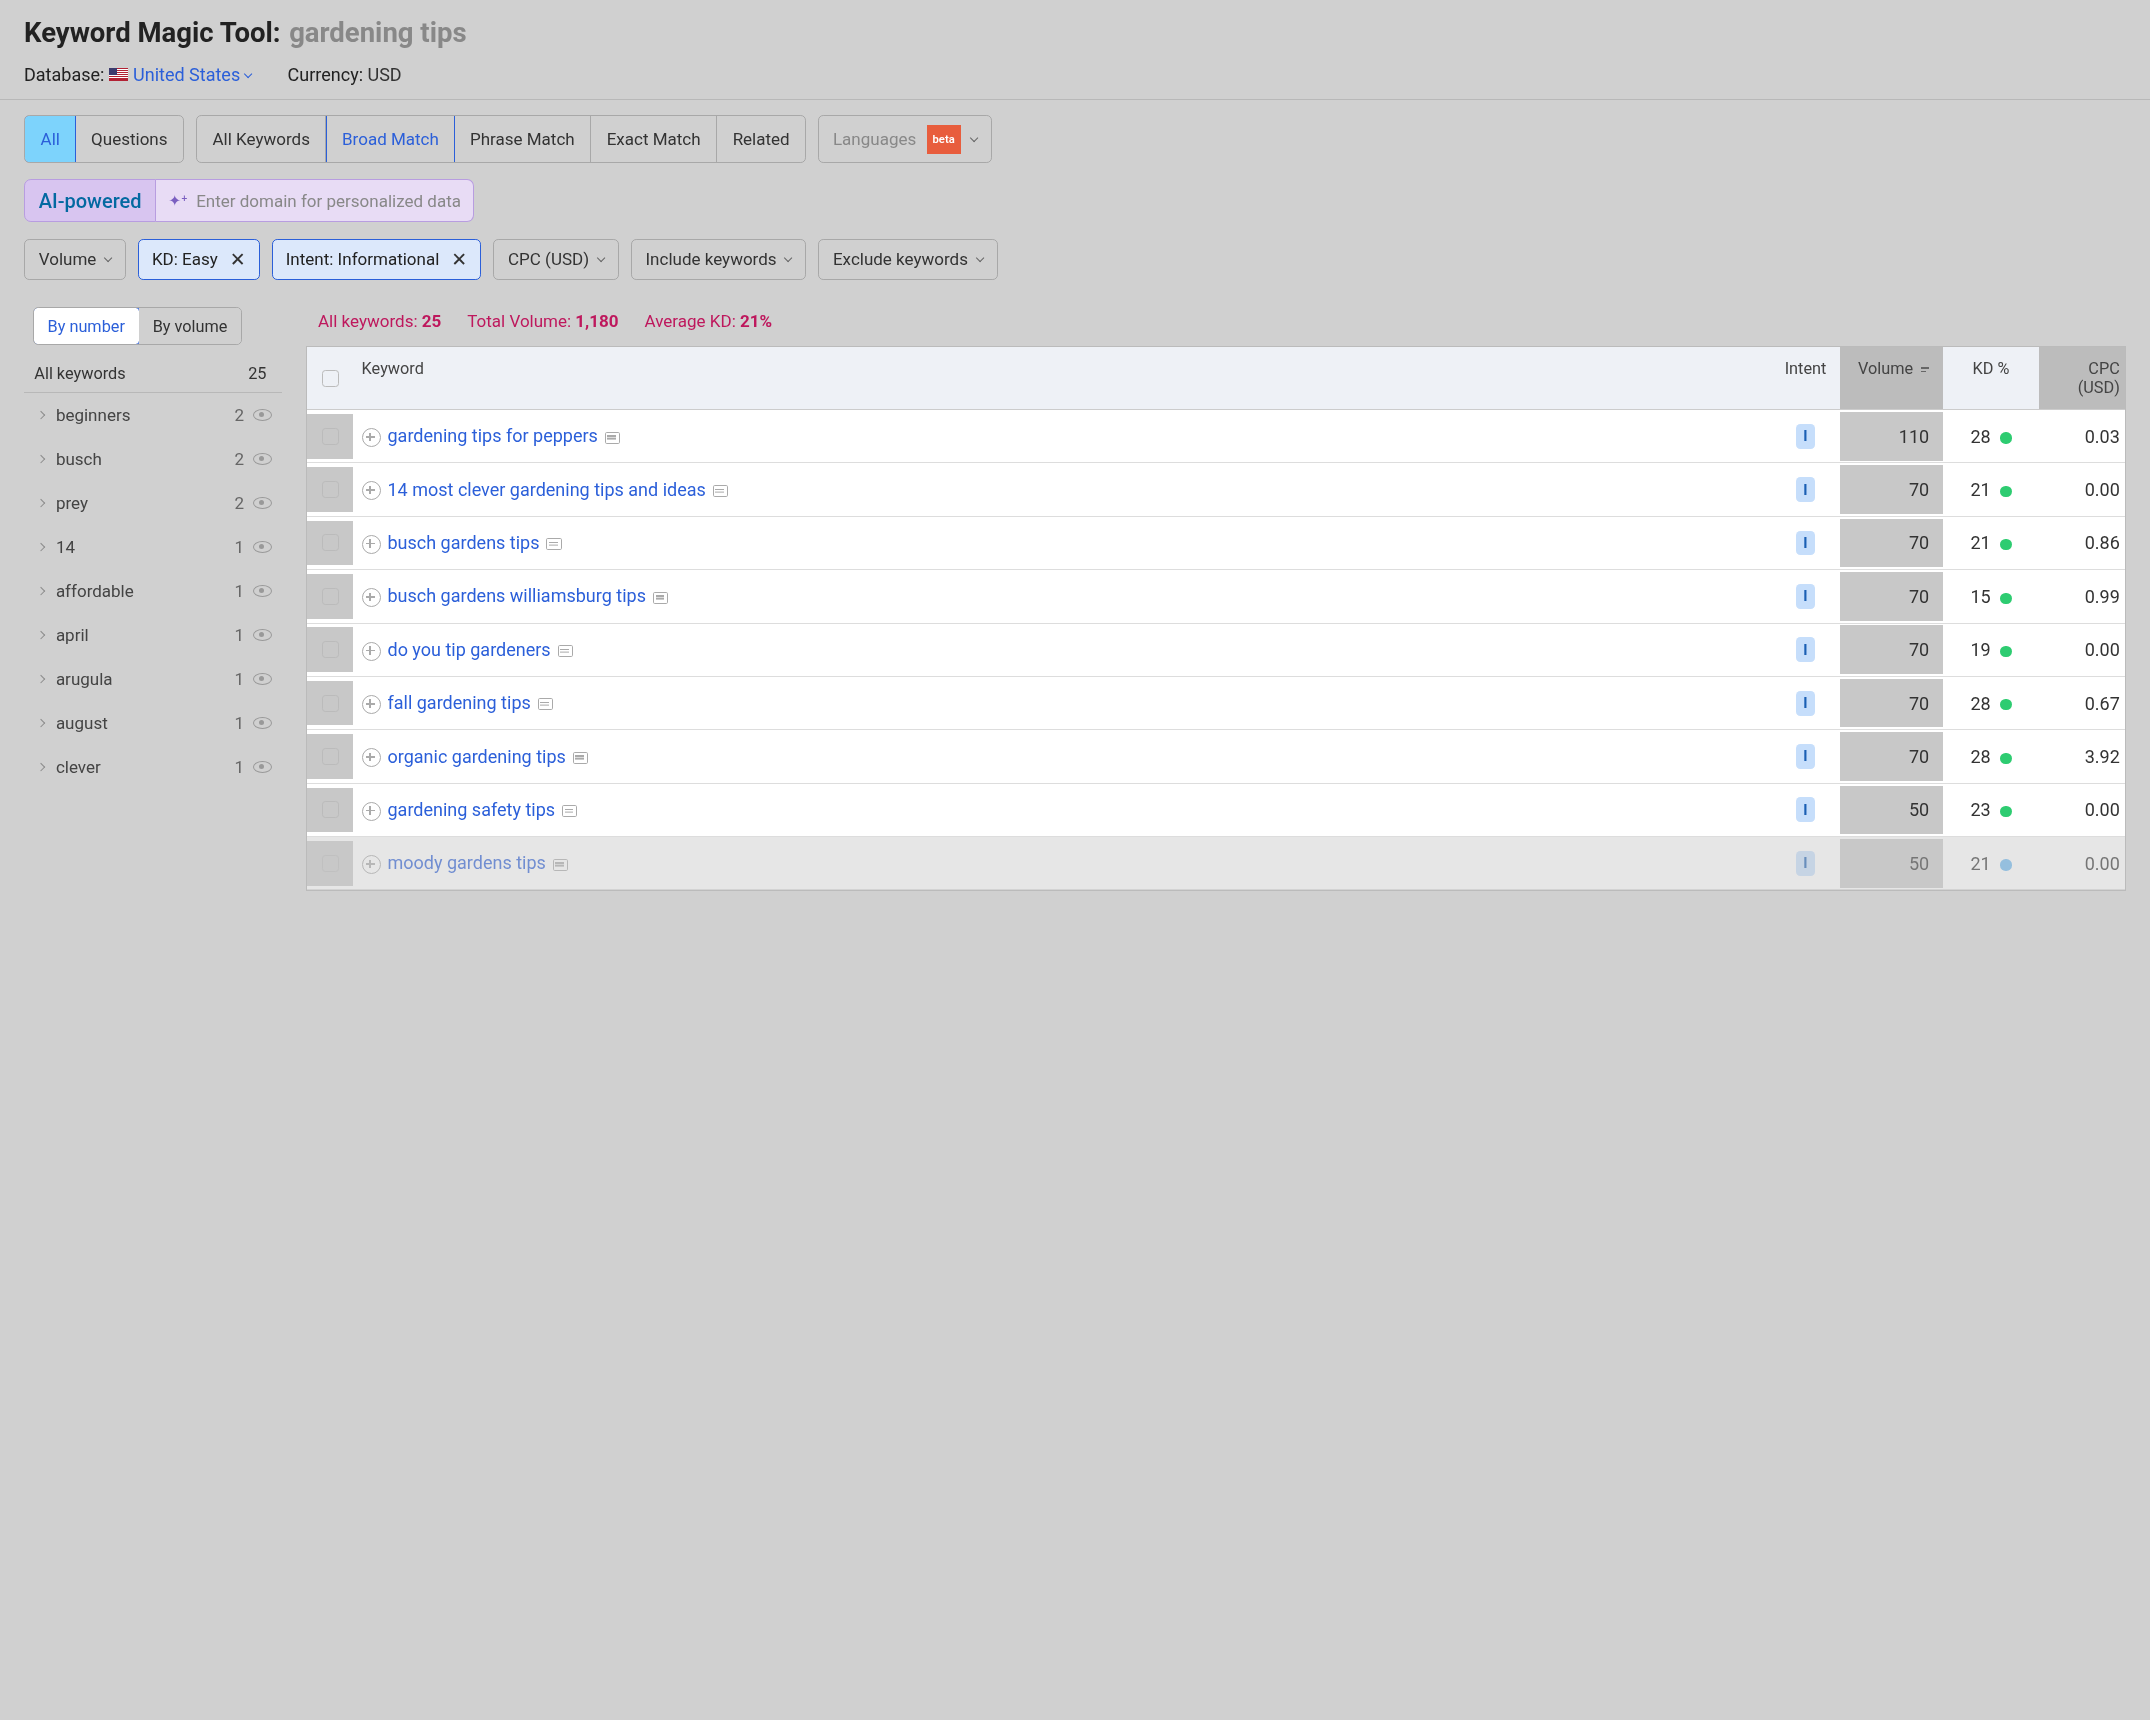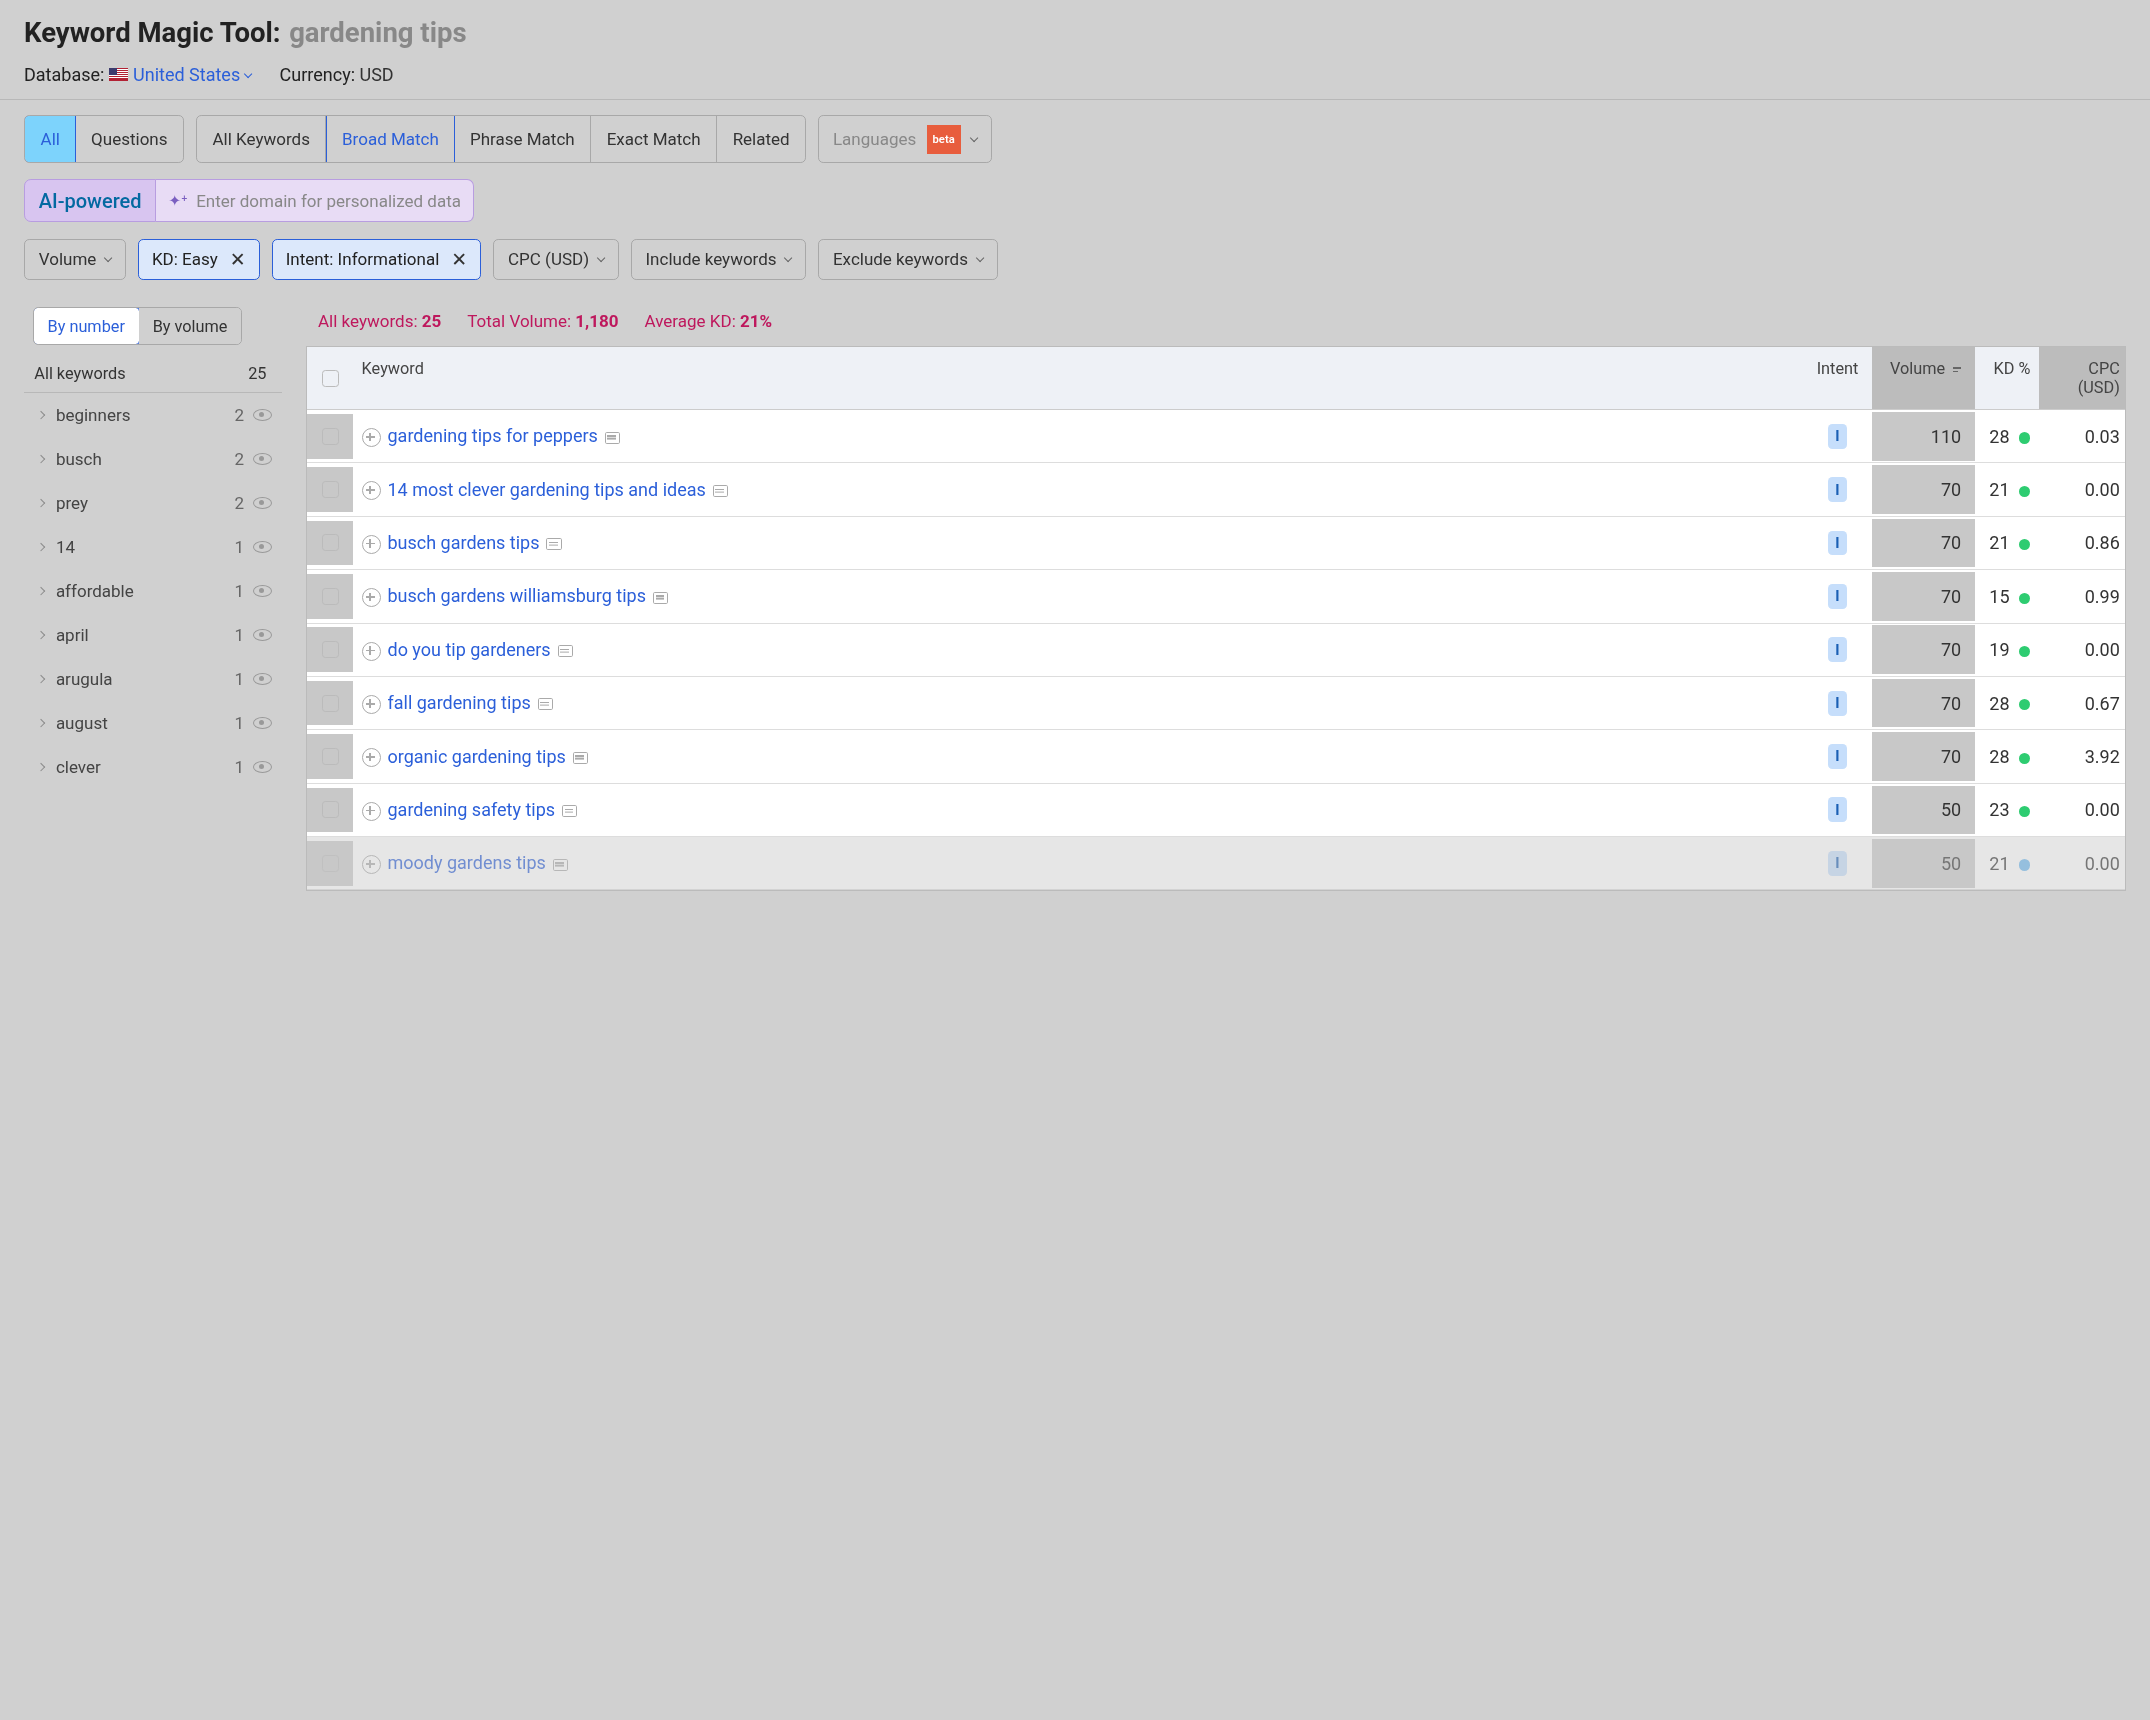--- a/index.html
+++ b/index.html
@@ -2,21 +2,21 @@
 <html style="font-size:13.8px"><head>
 <meta charset="utf-8">
 <style>
 *{box-sizing:border-box;margin:0;padding:0;font-family:-apple-system,BlinkMacSystemFont,"Segoe UI",Roboto,sans-serif}
 body{background:#d0d0d0;color:#333;font-size:17px}
 .page{background:#d0d0d0}
 .head{padding:15.5px 24px 13.8px;border-bottom:0.9px solid #b8b8b8}
 .title-row{display:flex;align-items:baseline;gap:8.6px;margin-bottom:15.5px}
 .tool-name{font-size:27.5px;font-weight:700;color:#222}
 .query{font-size:27.5px;font-weight:700;color:#888}
-.meta-row{display:flex;gap:28px;align-items:center;font-size:18px}
+.meta-row{display:flex;gap:36px;align-items:center;font-size:18px}
 .meta-label{color:#222}
 .db-val{color:#2b5fd9;cursor:pointer;display:inline-flex;align-items:center;gap:5.2px}
 .flag{display:inline-block;width:19px;height:13px;background:linear-gradient(to bottom,#b22234 0%,#b22234 8%,#fff 8%,#fff 16%,#b22234 16%,#b22234 24%,#fff 24%,#fff 32%,#b22234 32%,#b22234 40%,#fff 40%,#fff 48%,#b22234 48%,#b22234 56%,#fff 56%,#fff 64%,#b22234 64%,#b22234 72%,#fff 72%,#fff 80%,#b22234 80%);position:relative}
 .flag:before{content:"";position:absolute;top:0;left:0;width:7.7px;height:6.9px;background:#3c3b6e}
 .chev{border:solid #2b5fd9;border-width:0 1.7px 1.7px 0;display:inline-block;padding:2.6px;transform:rotate(45deg);margin-bottom:1.7px}
 .chev-g{border-color:#666}
 
 .controls{padding:15.5px 24px}
 .pill-row{display:flex;gap:12px;margin-bottom:15.5px;flex-wrap:wrap}
 .seg{display:inline-flex;border:0.9px solid #a8a8a8;border-radius:5.2px;overflow:hidden;background:#d0d0d0}
@@ -57,21 +57,21 @@
 .stats b{font-weight:700}
 
 .tbl{border:0.9px solid #bbb;border-top:none;background:#c8c8c8}
 .thead{display:flex;background:#eef1f6;border-top:0.9px solid #bbb;border-bottom:0.9px solid #ccc;font-size:16.3px;color:#444}
 .thead .hcell{padding:12px 8.6px}
 .hl-col{background:#bcbcbc}
 .c-ck{width:46px;display:flex;align-items:center;justify-content:center}
 .c-kw{flex:1;min-width:0}
 .c-int{width:69px;text-align:center}
 .c-vol{width:103px;text-align:right;padding-right:13.8px!important;position:relative}
-.c-kd{width:64px;text-align:right;padding-right:8.6px!important}
+.c-kd{width:96px;text-align:center;padding-right:8.6px!important}
 .c-cpc{width:86px;text-align:right;padding-right:5.2px!important}
 .sort-ic{display:inline-block;margin-left:3.4px;vertical-align:middle}
 .sort-ic:before{content:"";display:block;width:8.6px;height:1.7px;background:#666;margin-bottom:1.7px}
 .sort-ic:after{content:"";display:block;width:5.2px;height:1.7px;background:#666;box-shadow:0 -3.4px 0 0 #666;margin-top:1.7px}
 
 .trow{display:flex;align-items:center;border-bottom:0.9px solid #ddd;background:#fff;font-size:18px}
 .trow .cell{padding:13.8px 8.6px}
 .trow.faded{opacity:.55}
 .ck{width:17px;height:17px;border:1.7px solid #bbb;border-radius:3.4px}
 .plus-ic{width:19px;height:19px;border:1.7px solid #aaa;border-radius:50%;position:relative;display:inline-block;vertical-align:middle;margin-right:6.9px}

